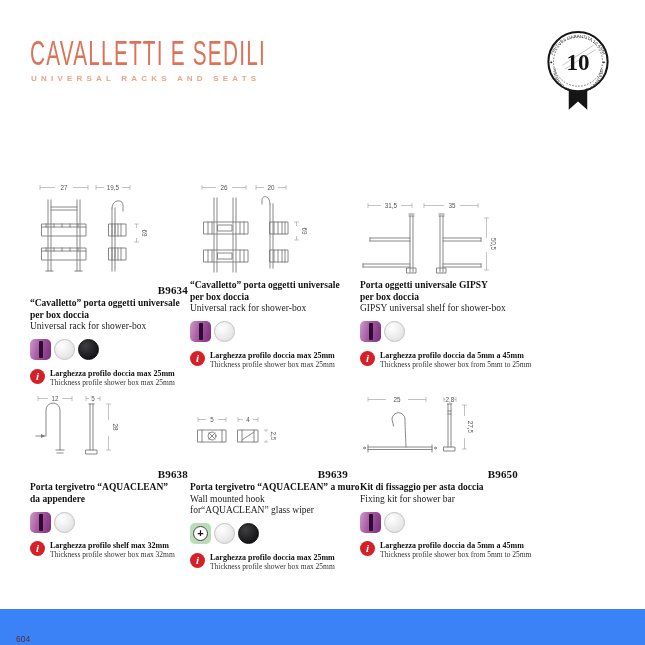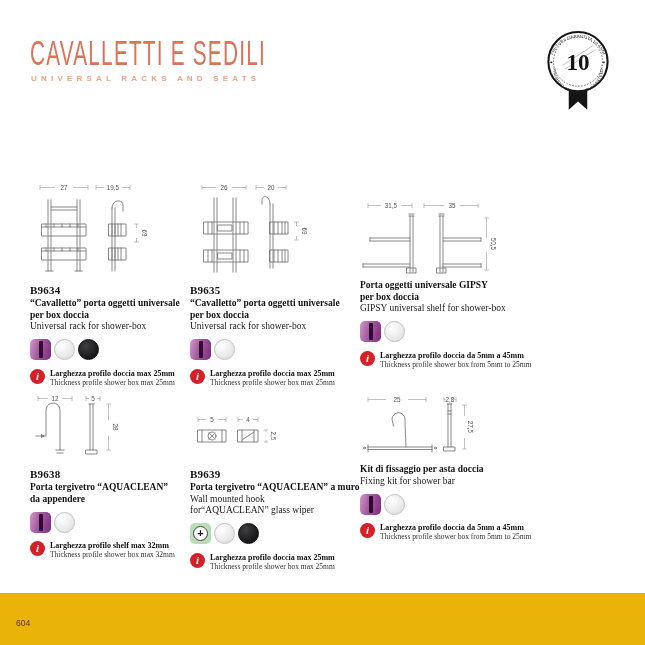--- a/index.html
+++ b/index.html
@@ -13,21 +13,21 @@
   .subtitle{position:absolute;left:31px;top:74px;font-family:"Liberation Sans",sans-serif;
          font-size:8px;font-weight:bold;color:#eba48c;letter-spacing:4.2px;white-space:nowrap;}
   .badge{position:absolute;left:541px;top:26px;width:74px;height:88px;}
 
   
   .cell{position:absolute;width:158px;}
   .r1{top:180px}.r2{top:392px}
   .c1{left:30px}.c2{left:190px}.c3{left:360px}
   .drawing{width:158px;}
   .r1 .drawing{height:98px}.r2 .drawing{height:70px}
-  .code{font-size:11px;font-weight:bold;margin-top:6px;letter-spacing:.2px;}
+  .code{font-size:11px;font-weight:bold;margin-top:6px;letter-spacing:.2px;text-align:right;}
   .name-it{font-size:9.5px;font-weight:bold;line-height:11.5px;margin-top:2px;width:150px;}
   .name-it.narrow{width:132px}
   .name-it.wide{width:174px}
   .name-en{font-size:9.5px;line-height:11.5px;color:#222;width:152px;}
 
   .swatches{display:flex;align-items:center;gap:3px;margin-top:6px;height:22px;}
   .sw{width:21px;height:21px;display:inline-flex;align-items:center;justify-content:center;box-sizing:border-box;}
   .sw.purple{border-radius:5px;background:linear-gradient(105deg,#cf9cc9 0%,#a95ea5 40%,#7c2c7c 100%);}
   .sw.purple .slot{width:4px;height:17px;background:#2e0b30;border-radius:1px;}
   .sw.circle-white{border-radius:50%;background:radial-gradient(circle at 35% 30%,#ffffff 0%,#e4e4e4 75%);border:1px solid #c2c2c2;}
@@ -41,21 +41,21 @@
         font-style:italic;font-weight:bold;font-size:11px;line-height:14px;text-align:center;margin-right:5px;}
   .info-it{font-size:8px;font-weight:bold;white-space:nowrap;}
   .info-en{font-size:7.5px;color:#333;white-space:nowrap;}
 
   
   .tl{stroke:#7b7b7b;stroke-width:.9;fill:none;stroke-linecap:square;}
   .dm{stroke:#9a9a9a;stroke-width:.6;fill:none;}
   .dt{font-family:"Liberation Sans",sans-serif;font-size:6.3px;fill:#555;}
 
   
-  .footer{position:absolute;left:0;right:0;bottom:0;height:52px;background:#eab308;padding-left:8px;}
+  .footer{position:absolute;left:0;right:0;bottom:0;height:36px;background:#3b82f6;padding-left:8px;}
   .page-num{position:absolute;left:16px;top:25px;font-family:"Liberation Sans",sans-serif;
         font-size:8.5px;color:#59302a;}
 </style>
 </head>
 <body>
 
 <div class="page">
 
   <div class="title">CAVALLETTI E SEDILI</div>
   <div class="subtitle">UNIVERSAL RACKS AND SEATS</div>
@@ -138,21 +138,20 @@
           <path d="M24,18 V92 M27,18 V92 M43,18 V92 M46,18 V92"></path>
           <path d="M14,42 H58 V54 H14 Z M18,42 V54 M22,42 V54 M50,42 V54 M54,42 V54 M28,45 H42 V51 H28 Z"></path>
           <path d="M14,70 H58 V82 H14 Z M18,70 V82 M22,70 V82 M50,70 V82 M54,70 V82 M28,73 H42 V79 H28 Z"></path>
           <path d="M80,24 V88 M83,24 V88"></path>
           <path d="M80,24 C80,15 72,15 72,20 L72,24"></path>
           <path d="M80,42 H98 V54 H80 Z M84,42 V54 M88,42 V54 M92,42 V54 M95,42 V54"></path>
           <path d="M80,70 H98 V82 H80 Z M84,70 V82 M88,70 V82 M92,70 V82 M95,70 V82"></path>
         </g>
       </svg>
     </div>
-    <div class="code">B9635</div>
     <div class="name-it">“Cavalletto” porta oggetti universale per box doccia</div>
     <div class="name-en">Universal rack for shower-box</div>
     <div class="swatches">
       <span class="sw purple">
           <span class="slot"></span>
         </span>
       <span class="sw circle-white"></span>
     </div>
     <div class="info">
       <span class="info-icon">i</span>
@@ -293,20 +292,21 @@
         <g class="tl">
           <path d="M8,55 H72 M8,57.5 H72 M8,53 V60 M72,53 V60"></path>
           <circle cx="4.5" cy="56" r="1"></circle>
             <circle cx="75.5" cy="56" r="1"></circle>
           <path d="M46,55 C45.5,42 45,34 45,27 A6.5,6.5 0 1 0 32,27.5 L33.5,34"></path>
           <path d="M88,12 V55 M91,12 V55 M87.5,12 H91.5 M88,19 H91 M88,22 H91"></path>
           <path d="M84,55 H95 V59 H84 Z"></path>
         </g>
       </svg>
     </div>
+    <div class="code">B9650</div>
     <div class="name-it">Kit di fissaggio per asta doccia</div>
     <div class="name-en">Fixing kit for shower bar</div>
     <div class="swatches">
       <span class="sw purple">
           <span class="slot"></span>
         </span>
       <span class="sw circle-white"></span>
     </div>
     <div class="info">
       <span class="info-icon">i</span>

